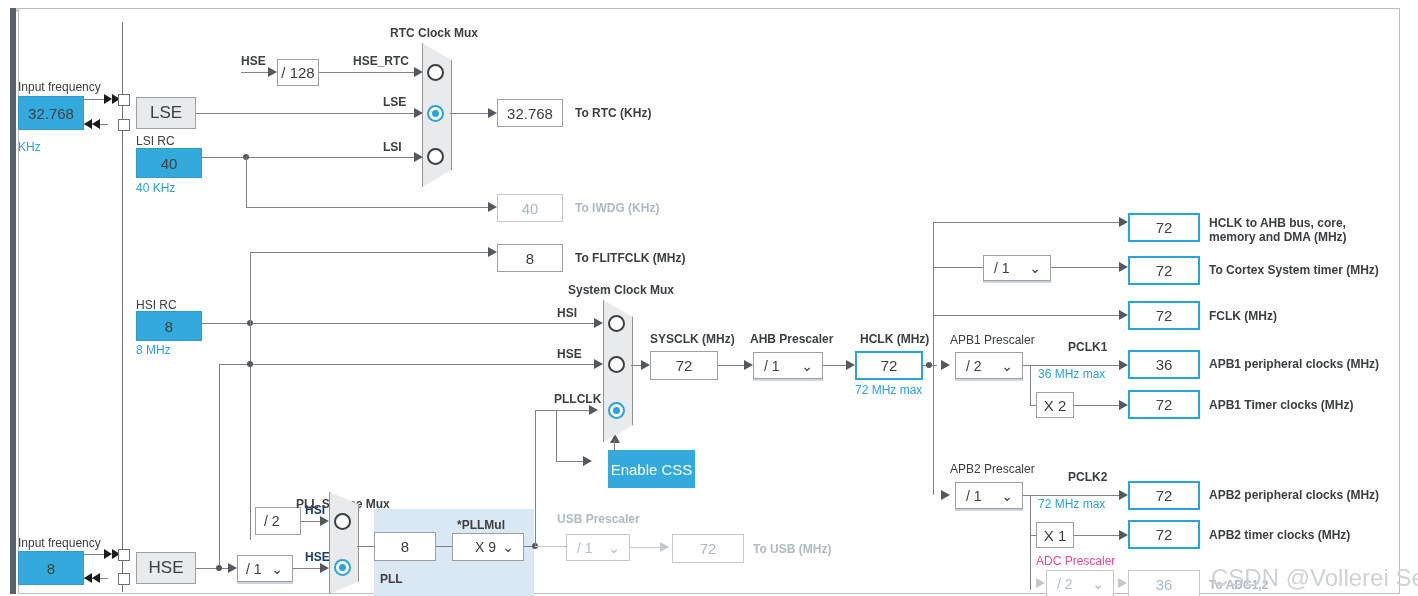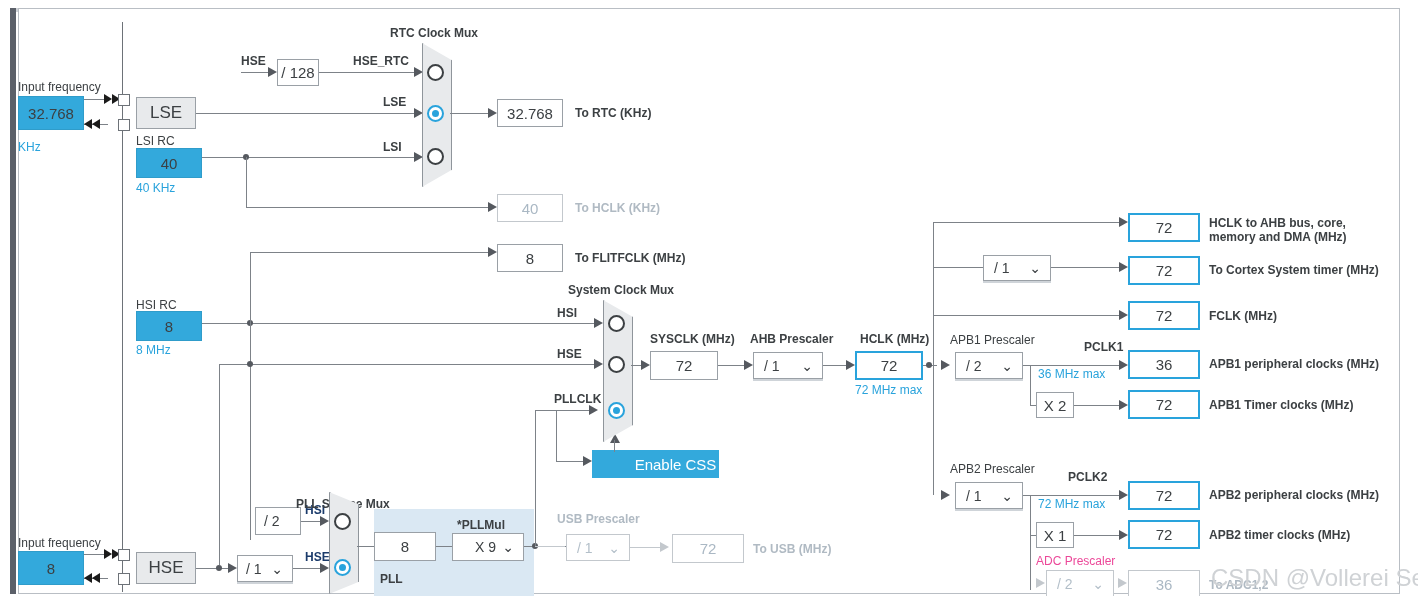--- a/index.html
+++ b/index.html
@@ -140,21 +140,21 @@
   <div class="radio" style="left:427px;top:64px;"></div>
   <div class="radio on" style="left:427px;top:105px;"></div>
   <div class="radio" style="left:427px;top:148px;"></div>
 
   <div class="w wh" style="left:450px;top:113px;width:40px;"></div>
   <div class="arr" style="left:488px;top:108px;"></div>
   <div class="vbox" style="left:497px;top:99px;width:66px;height:28px;">32.768</div>
   <div class="lbl b" style="left:575px;top:106px;">To RTC (KHz)</div>
 
   <div class="vbox dis" style="left:497px;top:194px;width:66px;height:28px;">40</div>
-  <div class="lbl disb" style="left:575px;top:201px;">To HCLK (KHz)</div>
+  <div class="lbl disb" style="left:575px;top:201px;">To IWDG (KHz)</div>
 
   <div class="lbl" style="left:136px;top:298px;">HSI RC</div>
   <div class="src" style="left:136px;top:311px;width:66px;height:30px;">8</div>
   <div class="lbl blue" style="left:136px;top:343px;">8 MHz</div>
 
   <div class="w wh" style="left:202px;top:323px;width:394px;"></div>
   <div class="arr" style="left:594px;top:318px;"></div>
   <div class="lbl b" style="left:557px;top:306px;">HSI</div>
   <div class="dot" style="left:247px;top:320px;"></div>
 
@@ -227,21 +227,21 @@
   <div class="w wh" style="left:524px;top:546px;width:46px;"></div>
   <div class="dot" style="left:532px;top:543px;"></div>
   <div class="w wv" style="left:535px;top:410px;height:136px;"></div>
   <div class="w wh" style="left:535px;top:410px;width:56px;"></div>
   <div class="arr" style="left:589px;top:405px;"></div>
   <div class="lbl b" style="left:554px;top:392px;">PLLCLK</div>
 
   <div class="w wv" style="left:556px;top:410px;height:51px;"></div>
   <div class="w wh" style="left:556px;top:461px;width:30px;"></div>
   <div class="arr" style="left:583px;top:456px;"></div>
-  <div class="cssbtn" style="left:592px;top:450px;width:87px;height:28px;padding-left:40px;">Enable CSS</div>
+  <div class="cssbtn" style="left:608px;top:450px;width:87px;height:38px;">Enable CSS</div>
   <div class="arr-up" style="left:610px;top:434px;"></div>
   <div class="w wv" style="left:614px;top:440px;height:12px;"></div>
 
   <div class="lbl b" style="left:568px;top:283px;">System Clock Mux</div>
   <div class="mux m1" style="left:603px;top:300px;width:28px;height:140px;"></div>
   <div class="radio" style="left:608px;top:315px;"></div>
   <div class="radio" style="left:608px;top:356px;"></div>
   <div class="radio on" style="left:608px;top:402px;"></div>
 
   <div class="w wh" style="left:631px;top:365px;width:14px;"></div>
@@ -287,21 +287,21 @@
   <div class="arr" style="left:1119px;top:310px;"></div>
   <div class="vbox hi" style="left:1128px;top:301px;width:72px;height:29px;">72</div>
   <div class="lbl b" style="left:1209px;top:309px;">FCLK (MHz)</div>
 
   <div class="lbl" style="left:950px;top:333px;">APB1 Prescaler</div>
   <div class="arr" style="left:941px;top:360px;"></div>
   <div class="sel shadow" style="left:955px;top:352px;width:68px;height:27px;padding-left:10px;">
     <span>/ 2</span>
     <span class="cv">⌄</span>
   </div>
-  <div class="lbl b" style="left:1068px;top:340px;margin-left:16px;">PCLK1</div>
+  <div class="lbl b" style="left:1068px;top:340px;">PCLK1</div>
   <div class="w wh" style="left:1023px;top:365px;width:96px;"></div>
   <div class="arr" style="left:1119px;top:360px;"></div>
   <div class="vbox hi" style="left:1128px;top:350px;width:72px;height:29px;">36</div>
   <div class="lbl b" style="left:1209px;top:357px;">APB1 peripheral clocks (MHz)</div>
   <div class="lbl blue" style="left:1038px;top:367px;">36 MHz max</div>
 
   <div class="w wv" style="left:1030px;top:365px;height:40px;"></div>
   <div class="w wh" style="left:1030px;top:405px;width:6px;"></div>
   <div class="vbox" style="left:1036px;top:392px;width:38px;height:26px;">X 2</div>
   <div class="w wh" style="left:1074px;top:405px;width:45px;"></div>

